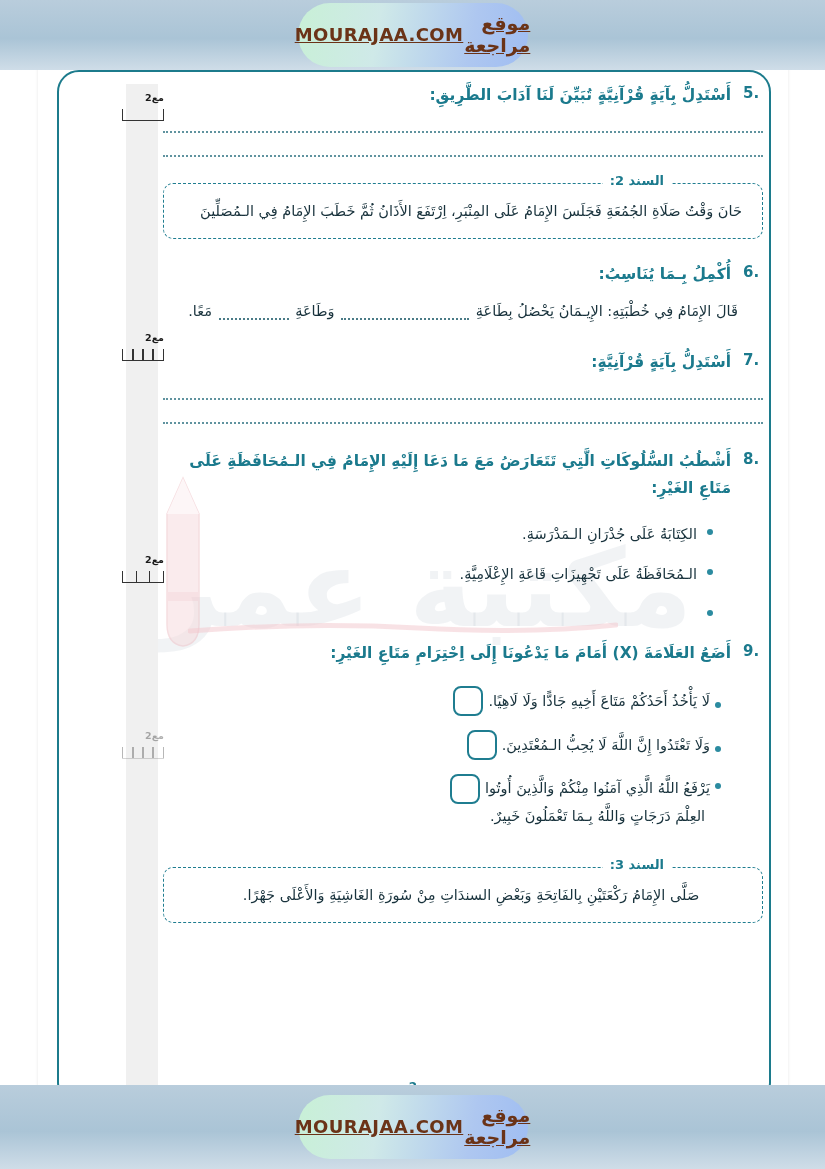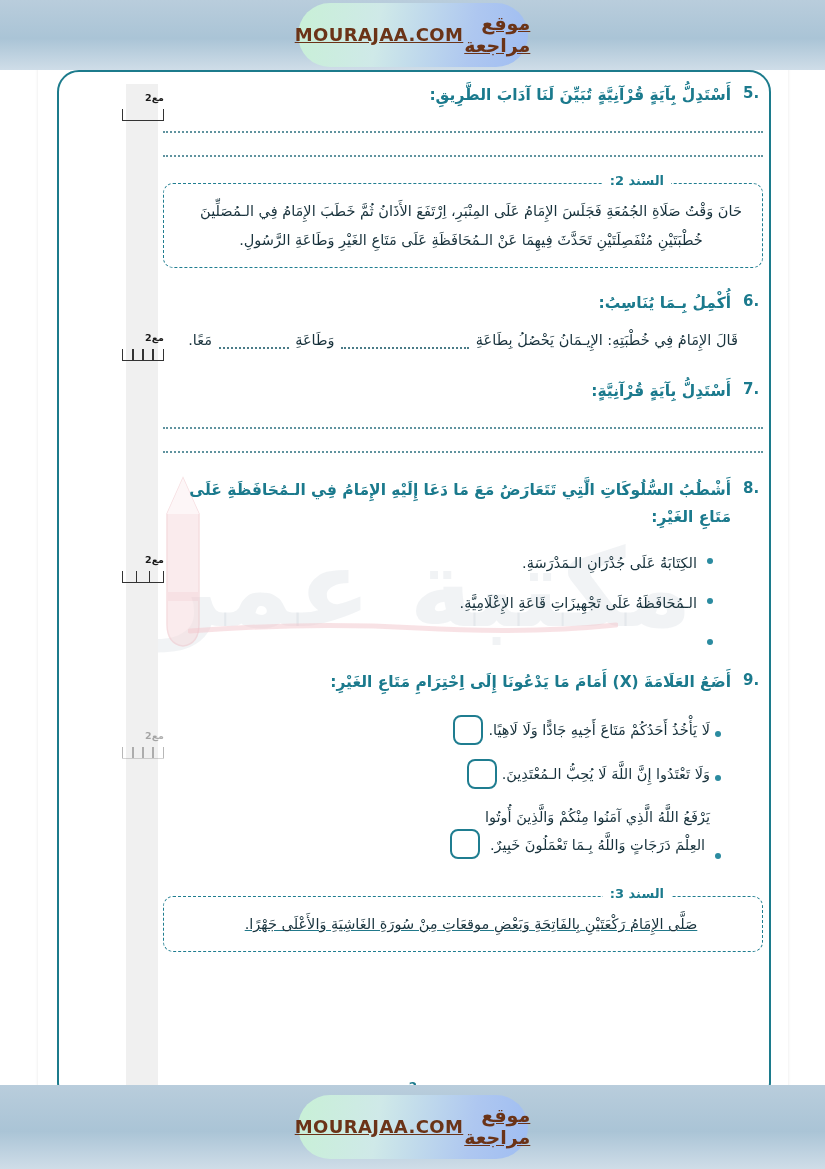--- a/index.html
+++ b/index.html
@@ -311,21 +311,21 @@
   
   .cbitem {
     display: flex;
     align-items: center;
     justify-content: flex-start;
     gap: 5px;
     direction: rtl;
     padding: 7px 0;
     margin-right: 42px;
   }
-  .cbitem.tall { align-items: flex-end; }
+  .cbitem.tall { align-items: flex-start; }
   .cbitem-text {
     font-size: 14.5px;
     line-height: 1.95;
     color: #18323c;
     text-align: center;
     flex: 0 1 auto;
   }
   .checkbox {
     width: 30px;
     height: 30px;
@@ -465,21 +465,20 @@
       <div class="q-num">5.</div>
       <div class="q-text">أَسْتَدِلُّ بِآيَةٍ قُرْآنِيَّةٍ تُبَيِّنَ لَنَا آدَابَ الطَّرِيقِ:</div>
     </div>
     <div class="dotline"></div>
     <div class="dotline"></div>
 
     <div class="sanad-wrap">
       <div class="sanad-label">السند 2:</div>
       <div class="sanad-box">
         <div class="sanad-text">حَانَ وَقْتُ صَلَاةِ الجُمُعَةِ فَجَلَسَ الإِمَامُ عَلَى المِنْبَرِ، اِرْتَفَعَ الأَذَانُ ثُمَّ خَطَبَ الإِمَامُ فِي الـمُصَلِّينَ</div>
-        <div class="sanad-text">خُطْبَتَيْنِ مُنْفَصِلَتَيْنِ تَحَدَّثَ فِيهِمَا عَنْ الـمُحَافَظَةِ عَلَى مَتَاعِ الغَيْرِ وَطَاعَةِ الرَّسُولِ.</div>
       </div>
     </div>
 
     <div class="q" style="margin-top:22px;">
       <div class="q-num">6.</div>
       <div class="q-text">أُكْمِلُ بِـمَا يُنَاسِبُ:</div>
     </div>
     <div class="fill-line">
       <span>قَالَ الإِمَامُ فِي خُطْبَتِهِ: الإِيـمَانُ يَحْصُلُ بِطَاعَةِ</span>
       <span class="blank"></span>
@@ -531,24 +530,24 @@
       <div class="cbitem tall">
         <span class="bullet"></span>
         <span class="cbitem-text">
           <span>يَرْفَعُ اللَّهُ الَّذِي آمَنُوا مِنْكُمْ وَالَّذِينَ أُوتُوا</span><br>
           <span>العِلْمَ دَرَجَاتٍ وَاللَّهُ بِـمَا تَعْمَلُونَ خَبِيرٌ.</span>
         </span>
         <span class="checkbox"></span>
       </div>
     </div>
 
-    <div class="sanad-wrap" style="margin-top:30px;text-decoration:underline;">
+    <div class="sanad-wrap" style="margin-top:30px;">
       <div class="sanad-label">السند 3:</div>
       <div class="sanad-box">
-        <div class="sanad-text">صَلَّى الإِمَامُ رَكْعَتَيْنِ بِالفَاتِحَةِ وَبَعْضِ موقعَاتِ مِنْ سُورَةِ الغَاشِيَةِ وَالأَعْلَى جَهْرًا.</div>
+        <div class="sanad-text">صَلَّى الإِمَامُ رَكْعَتَيْنِ بِالفَاتِحَةِ وَبَعْضِ السندَاتِ مِنْ سُورَةِ الغَاشِيَةِ وَالأَعْلَى جَهْرًا.</div>
       </div>
     </div>
 
   </div>
 
   <div class="page-num">2</div>
 
   <div class="footer-bar">
     <div class="f-item fl-1">
       <svg class="f-ico" viewBox="0 0 16 16">

